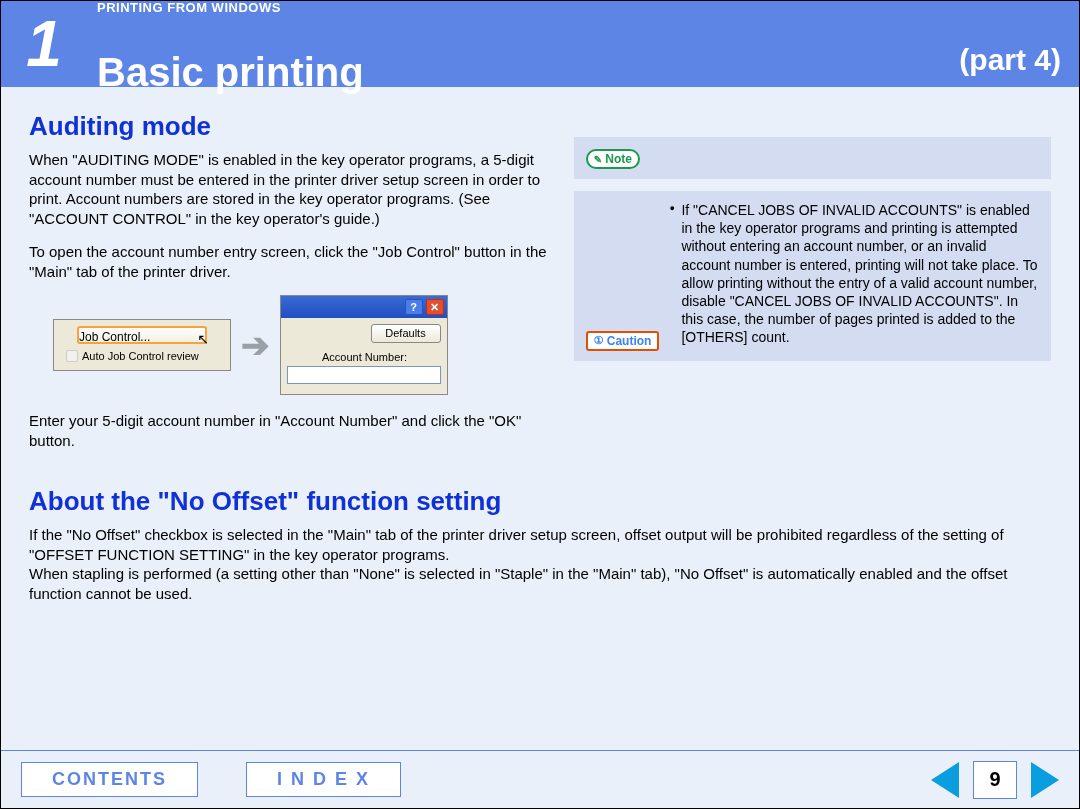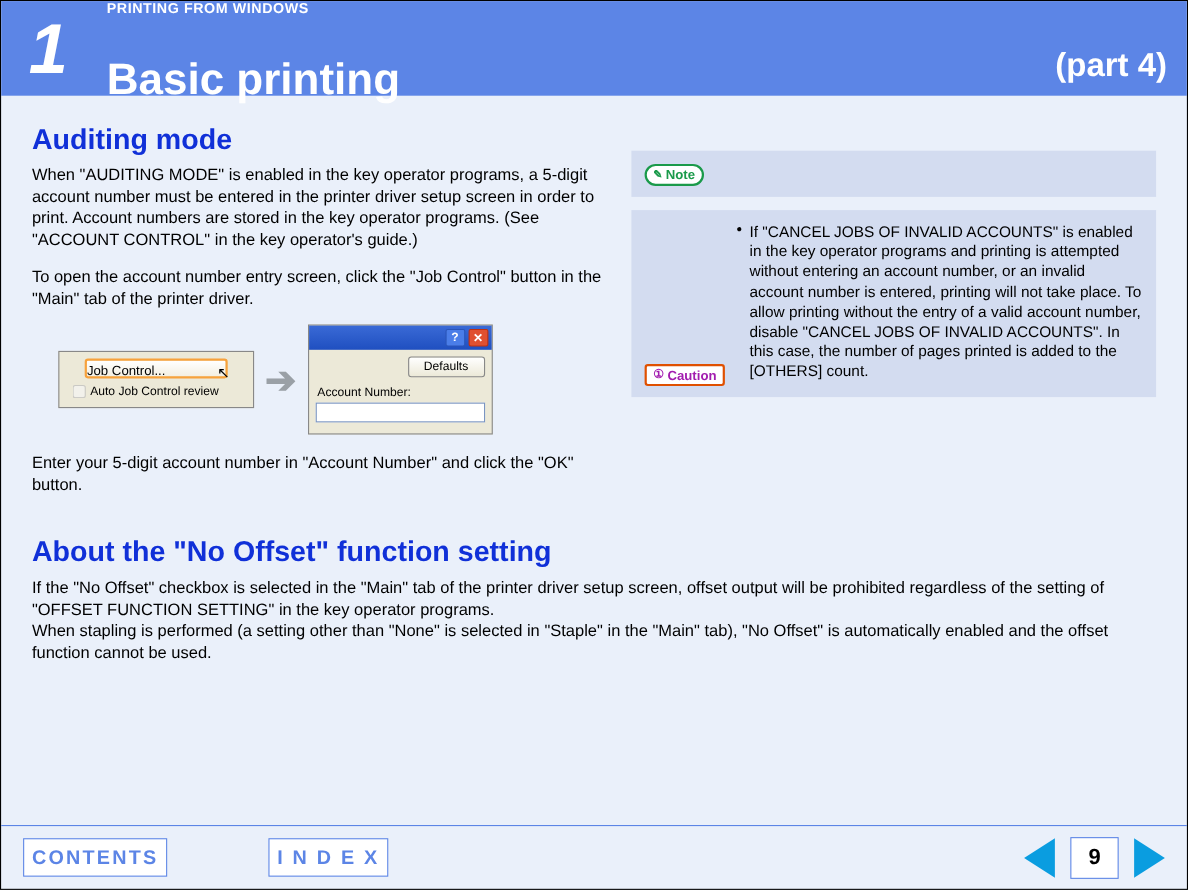--- a/index.html
+++ b/index.html
@@ -170,20 +170,21 @@
     font-size: 11px;
     text-align: center;
     line-height: 17px;
     margin-left: auto;
     margin-bottom: 8px;
   }
   .ss2-label {
     font-size: 11px;
     margin-bottom: 3px;
     padding-left: 2px;
+    text-align: center;
   }
   .ss2-input {
     width: 100%;
     height: 18px;
     border: 1px solid #7a95c2;
     background: #fff;
   }
   .callout {
     background: #d3dcf0;
     padding: 10px 12px 10px 12px;
@@ -200,21 +201,21 @@
     border: 2px solid;
     border-radius: 11px;
     padding: 0 6px;
     height: 20px;
     font-size: 12px;
     font-weight: bold;
     background: #fff;
     margin-top: 2px;
   }
   .note-label { border-color: #1a9a4a; color: #1a9a4a; }
-  .caution-label { border-color: #e05000; color: #a21caf; border-radius: 3px; }
+  .caution-label { border-color: #e05000; color: #3b82f6; border-radius: 3px; }
   .callout-text {
     font-size: 14px;
     line-height: 1.3;
   }
   .callout ul {
     list-style: none;
   }
   .callout li {
     position: relative;
     padding-left: 12px;
@@ -243,22 +244,22 @@
     align-items: center;
     padding: 0 20px;
   }
   .footer-btn {
     border: 1px solid #5c85e6;
     color: #5c85e6;
     background: #fff;
     font-size: 18px;
     font-weight: bold;
     letter-spacing: 2px;
-    padding: 6px 7px;
-    margin-right: 92px;
+    padding: 6px 30px;
+    margin-right: 48px;
     cursor: pointer;
   }
   .footer-right {
     margin-left: auto;
     display: flex;
     align-items: center;
     gap: 14px;
   }
   .nav-arrow {
     width: 0;

